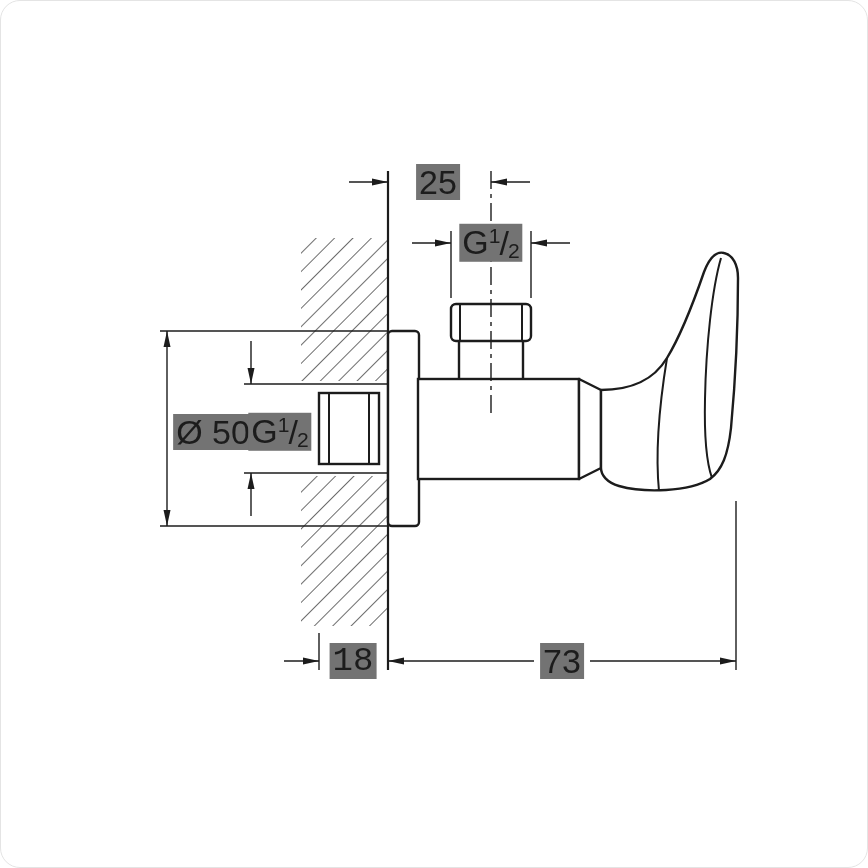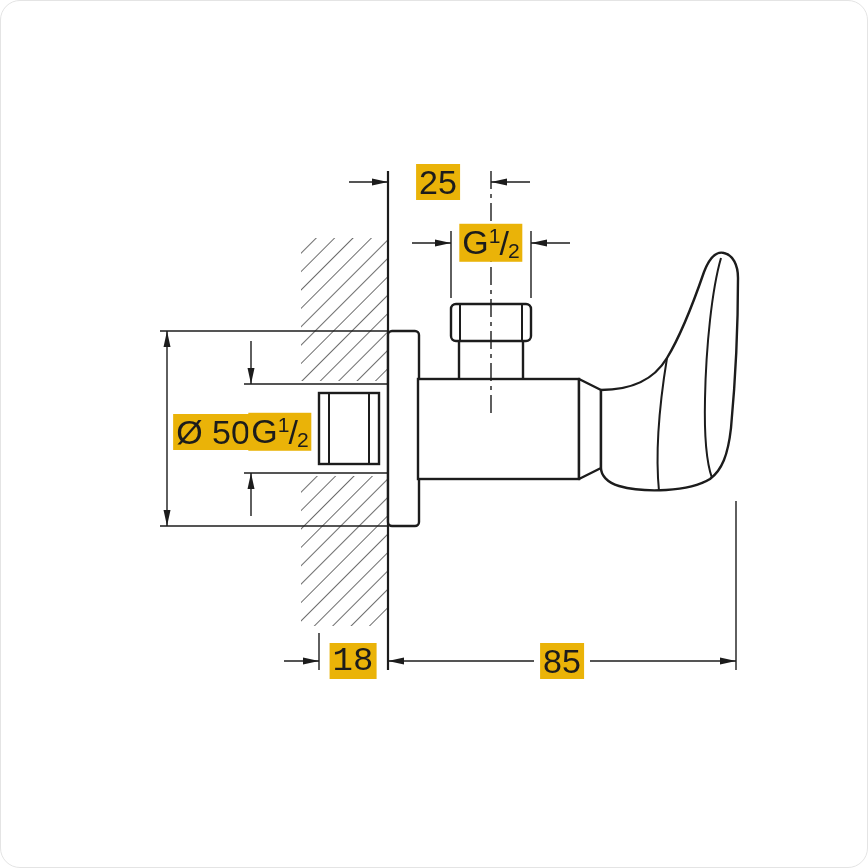--- a/index.html
+++ b/index.html
@@ -13,21 +13,21 @@
     overflow:hidden;
     font-family:"Liberation Sans", sans-serif;
   }
   .canvas svg{position:absolute;left:0;top:0;}
   .dim-label{
     position:absolute;
     transform:translate(-50%,-50%);
     font-size:34px;
     line-height:1;
     color:#1c1c1c;
-    background:#eab308;
+    background:#737373;
     padding:1px 3px;
     white-space:nowrap;
   }
   .thread .tnum{font-size:0.62em;vertical-align:0.55em;}
   .thread .tden{font-size:0.62em;vertical-align:-0.18em;}
   .thread .tslash{font-size:1em;margin:0 -1px;}
 </style>
 </head>
 <body>
 
@@ -140,15 +140,15 @@
   <div class="dim-label" style="left:437px;top:181px;">25</div>
 
   <div class="dim-label thread" style="left:490px;top:242px;"><span class="tbase">G</span><span class="tnum">1</span><span class="tslash">/</span><span class="tden">2</span></div>
 
   <div class="dim-label" style="left:212px;top:431px;">Ø 50</div>
 
   <div class="dim-label thread" style="left:279px;top:431px;"><span class="tbase">G</span><span class="tnum">1</span><span class="tslash">/</span><span class="tden">2</span></div>
 
   <div class="dim-label" style="left:352px;top:660px;font-family:Liberation Mono, monospace;">18</div>
 
-  <div class="dim-label" style="left:561px;top:660px;">85</div>
+  <div class="dim-label" style="left:561px;top:660px;">73</div>
 
 </div>
 
 </body></html>

